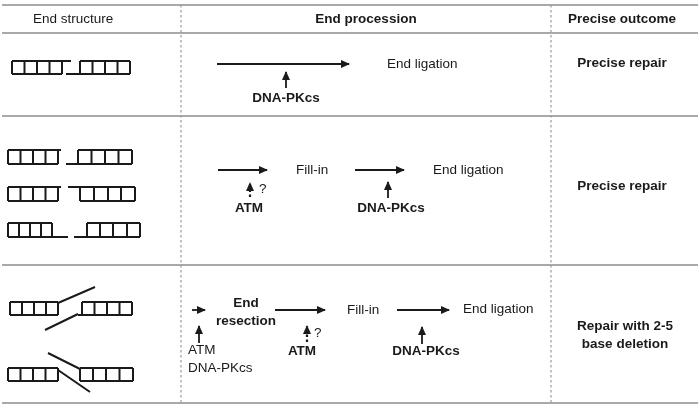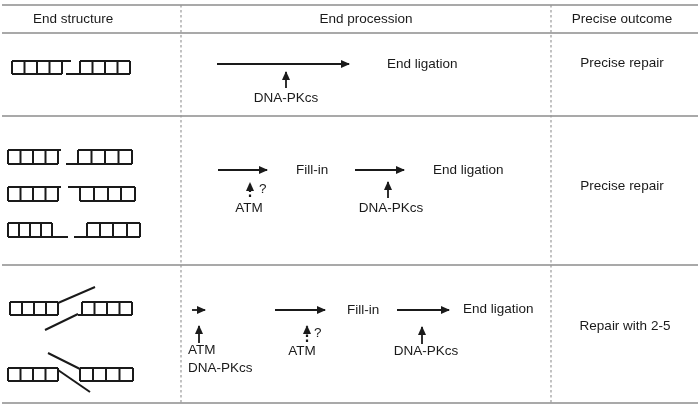--- a/index.html
+++ b/index.html
@@ -12,21 +12,21 @@
     overflow:hidden;
   }
   .figure svg{position:absolute;left:0;top:0;}
   .lbl{
     position:absolute;
     font-size:13.5px;
     line-height:18px;
     color:#1a1a1a;
     white-space:nowrap;
   }
-  .ctr{transform:translateX(-50%);}
+  .ctr{transform:translateX(-50%);font-weight:bold;}
   .multiline{text-align:center;white-space:nowrap;}
   .multiline span{display:block;}
   .stack-left span{display:block;text-align:left;}
 </style>
 </head>
 <body>
 
 <div class="figure">
 
   <svg width="700" height="410" viewBox="0 0 700 410">
@@ -106,26 +106,31 @@
   <div class="lbl" style="left:387px;top:55px;">End ligation</div>
   <div class="lbl ctr" style="left:622px;top:54px;">Precise repair</div>
 
   <div class="lbl" style="left:259px;top:180px;">?</div>
   <div class="lbl ctr" style="left:249px;top:199px;">ATM</div>
   <div class="lbl" style="left:296px;top:161px;">Fill-in</div>
   <div class="lbl ctr" style="left:391px;top:199px;">DNA-PKcs</div>
   <div class="lbl" style="left:433px;top:161px;">End ligation</div>
   <div class="lbl ctr" style="left:622px;top:177px;">Precise repair</div>
 
+  <div class="lbl ctr multiline" style="left:246px;top:294px;">
+    <span>End</span>
+    <span>resection</span>
+  </div>
   <div class="lbl stack-left" style="left:188px;top:341px;">
     <span>ATM</span>
     <span>DNA-PKcs</span>
   </div>
   <div class="lbl" style="left:314px;top:324px;">?</div>
   <div class="lbl ctr" style="left:302px;top:342px;">ATM</div>
   <div class="lbl" style="left:347px;top:301px;">Fill-in</div>
   <div class="lbl ctr" style="left:426px;top:342px;">DNA-PKcs</div>
   <div class="lbl" style="left:463px;top:300px;">End ligation</div>
   <div class="lbl ctr multiline" style="left:625px;top:317px;">
     <span>Repair with 2-5</span>
+    <span>base deletion</span>
   </div>
 
 </div>
 
 </body></html>

